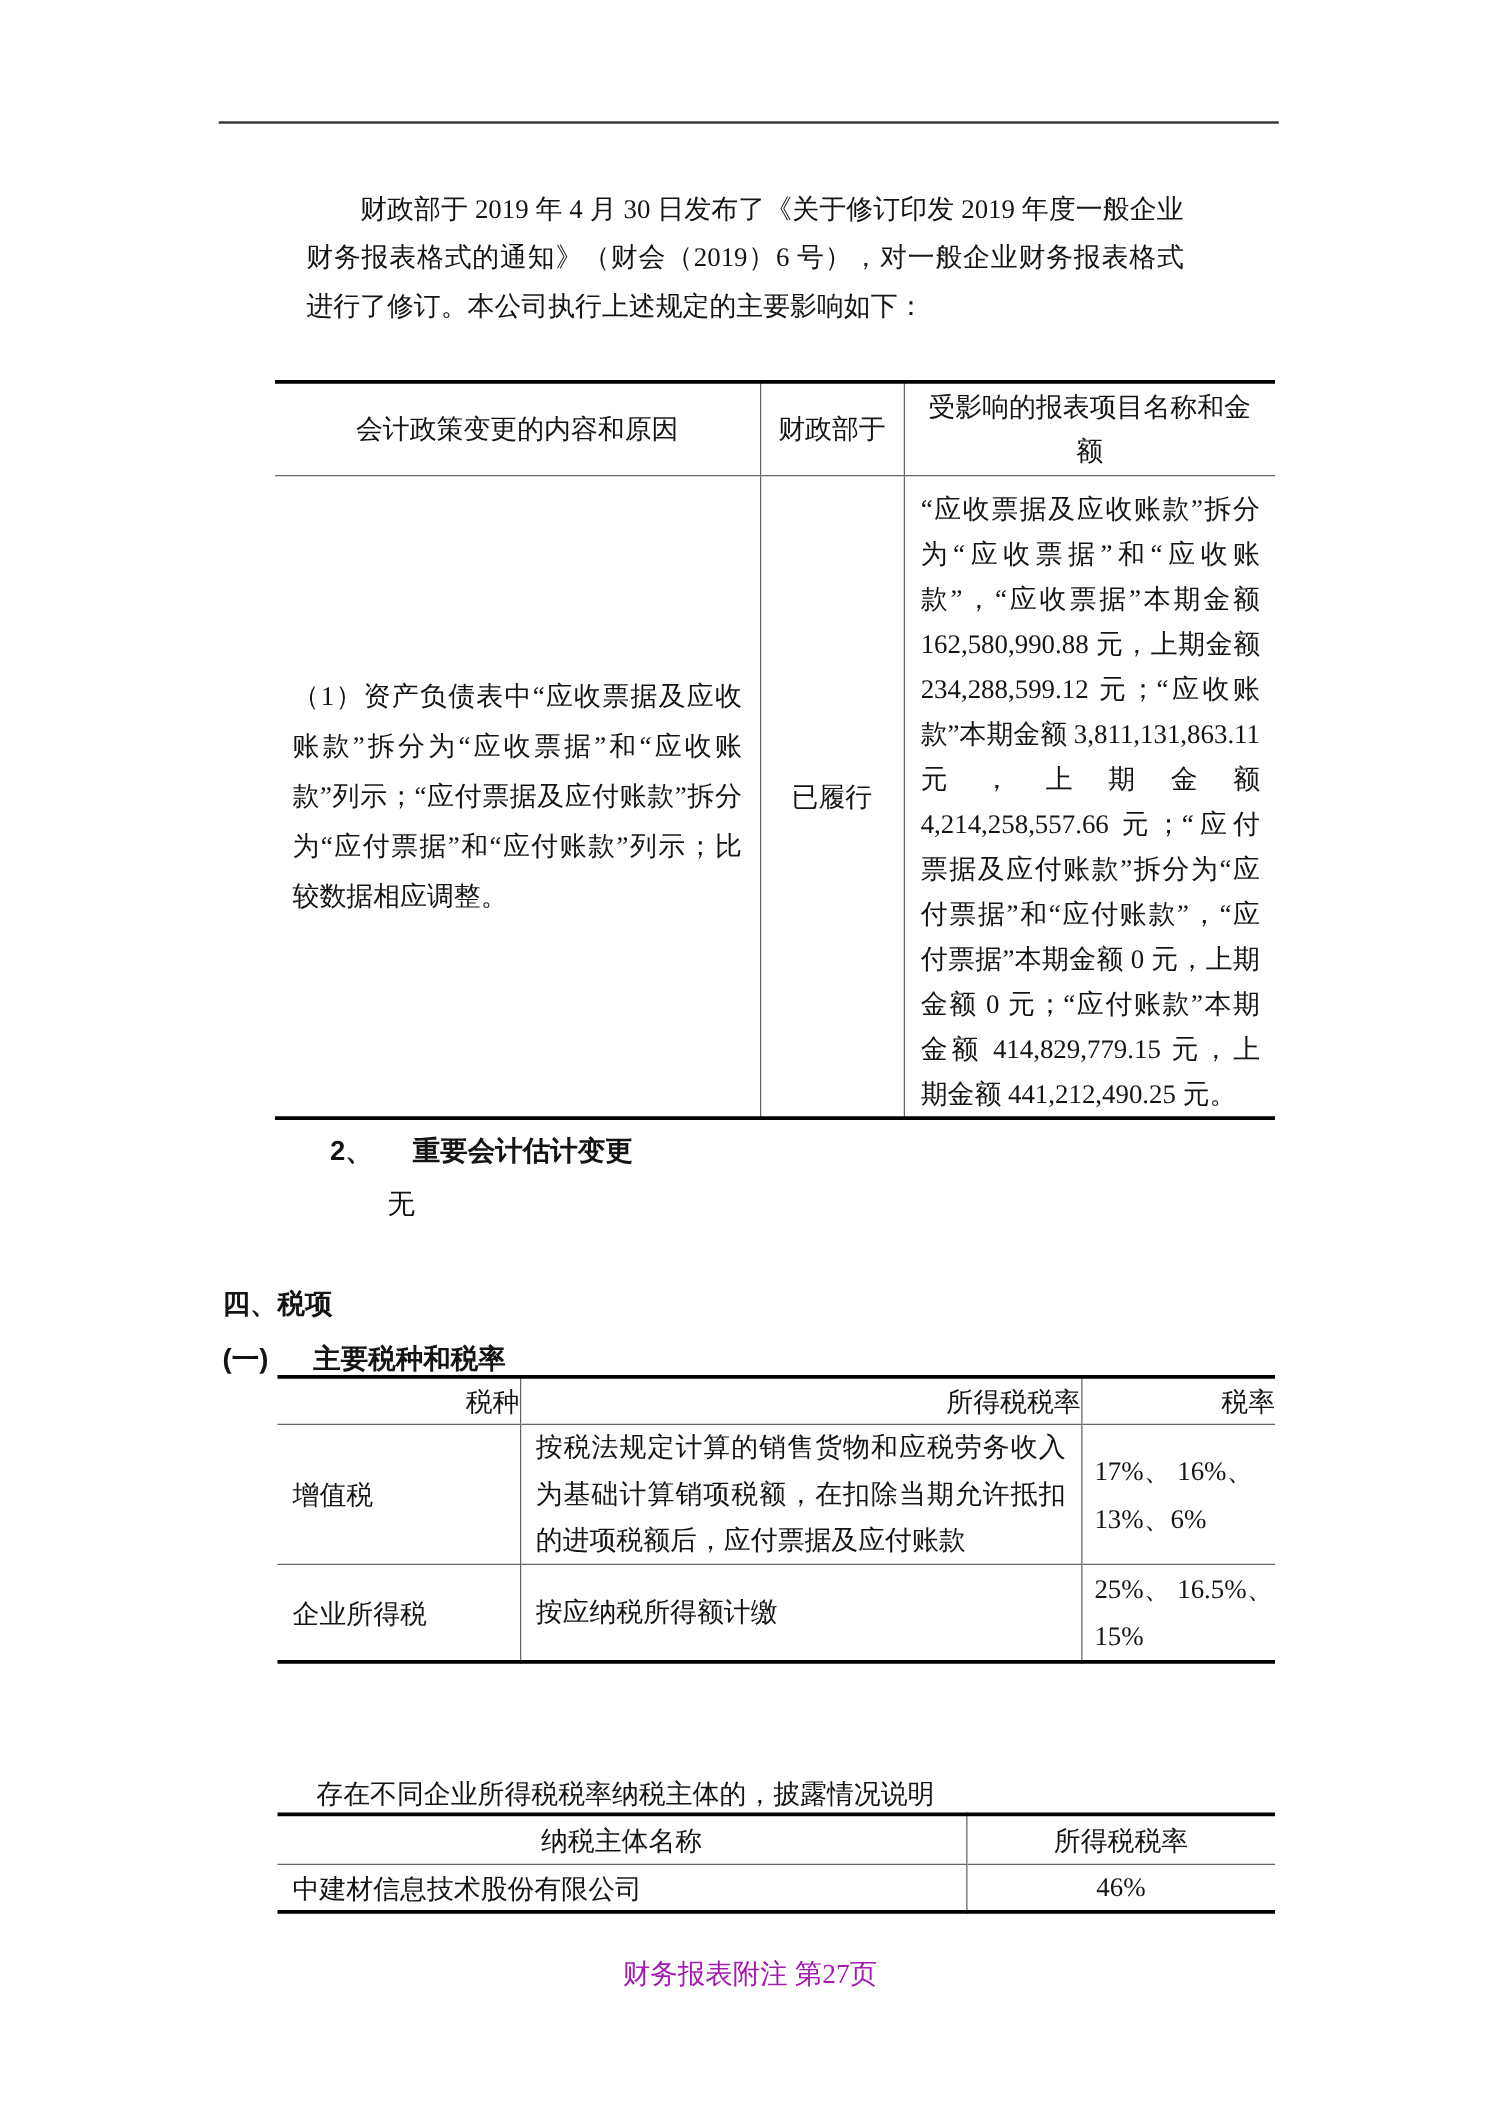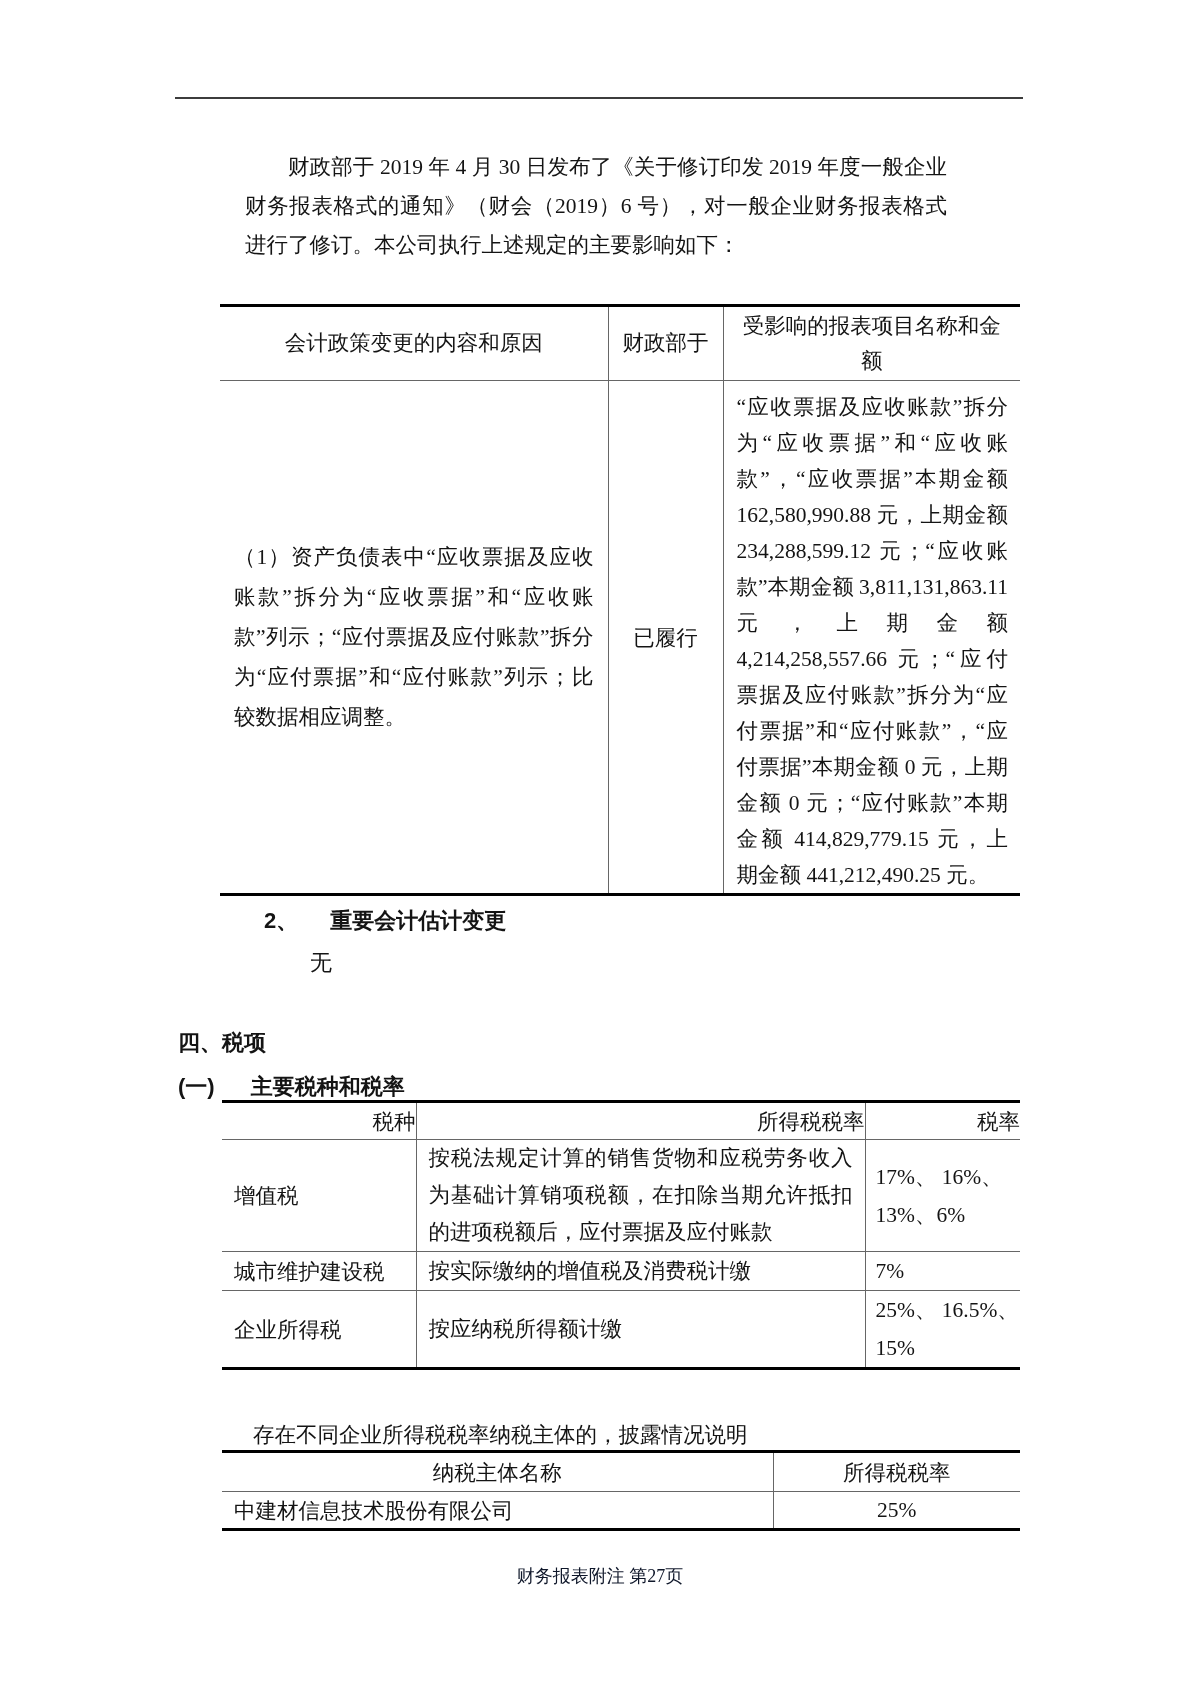--- a/index.html
+++ b/index.html
@@ -88,21 +88,21 @@
     font-weight:normal; text-align:center; height:40px;
     border-bottom:1px solid #666;
   }
   .disc-table th + th, .disc-table td + td { border-left:1px solid #666; }
   .disc-table td { height:38px; vertical-align:middle; }
   .disc-table td.d1 { padding-left:12px; }
   .disc-table td.d2 { text-align:center; }
 
   .page-footer {
     left:0; top:1564px; width:1200px;
-    text-align:center; font-size:18px; color:#0f172a;
+    text-align:center; font-size:22px; color:#a21caf;
   }
 </style>
 </head>
 <body>
 
 <div class="abs top-rule"></div>
 
 <p class="abs intro">财政部于 2019 年 4 月 30 日发布了《关于修订印发 2019 年度一般企业财务报表格式的通知》（财会（2019）6 号），对一般企业财务报表格式进行了修订。本公司执行上述规定的主要影响如下：</p>
 
 <table class="abs policy-table">
@@ -154,25 +154,20 @@
       <th>税率</th>
     </tr>
   </thead>
   <tbody>
     <tr class="r1">
       <td class="t1">增值税</td>
       <td class="t2">按税法规定计算的销售货物和应税劳务收入为基础计算销项税额，在扣除当期允许抵扣的进项税额后，应付票据及应付账款</td>
       <td class="t3">17%、 16%、
 13%、6%</td>
     </tr>
-    <tr class="r2">
-      <td class="t1">城市维护建设税</td>
-      <td class="t2">按实际缴纳的增值税及消费税计缴</td>
-      <td class="t3">7%</td>
-    </tr>
     <tr class="r3">
       <td class="t1">企业所得税</td>
       <td class="t2">按应纳税所得额计缴</td>
       <td class="t3">25%、 16.5%、
 15%</td>
     </tr>
   </tbody>
 </table>
 
 <div class="abs disc-note">存在不同企业所得税税率纳税主体的，披露情况说明</div>
@@ -184,18 +179,18 @@
     </colgroup>
   <thead>
     <tr>
       <th>纳税主体名称</th>
       <th>所得税税率</th>
     </tr>
   </thead>
   <tbody>
     <tr>
       <td class="d1">中建材信息技术股份有限公司</td>
-      <td class="d2">25%</td>
+      <td class="d2">46%</td>
     </tr>
   </tbody>
 </table>
 
 <div class="abs page-footer">财务报表附注 第27页</div>
 
 </body></html>

